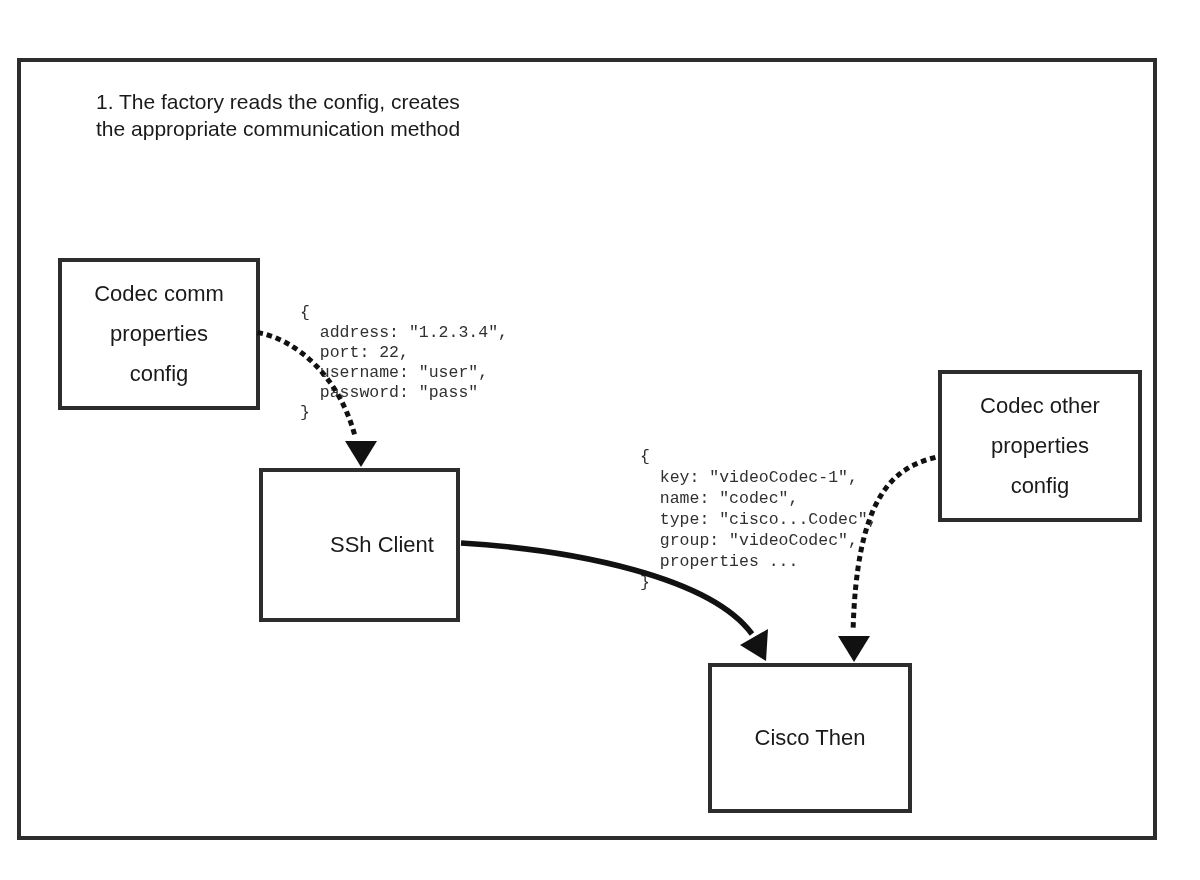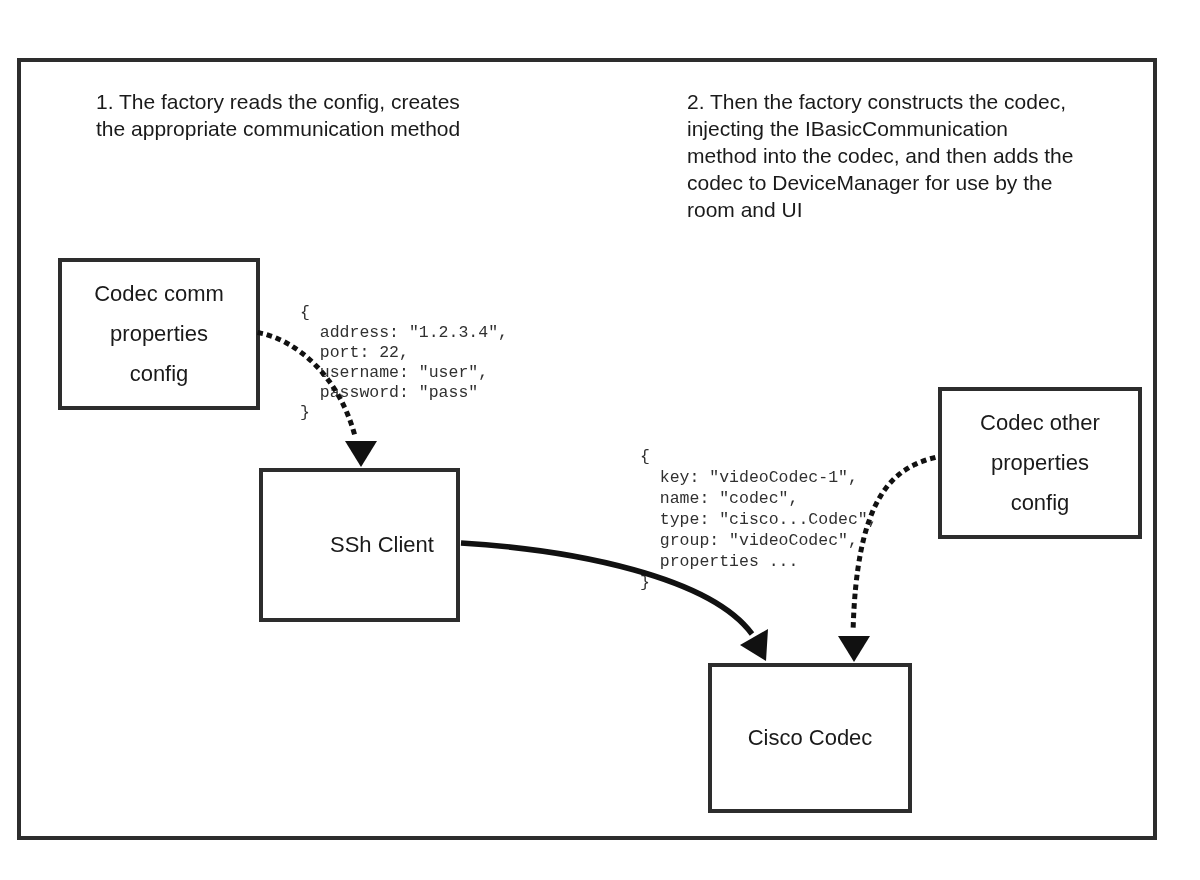--- a/index.html
+++ b/index.html
@@ -20,21 +20,21 @@
     position: absolute;
     border: 4px solid #2d2d2d; background: #ffffff;
     display: flex; align-items: center; justify-content: center;
     text-align: center;
     font-size: 22px; line-height: 40px;
     white-space: pre-line;
     z-index: 2;
   }
   .node-codec-comm  { left: 58px;  top: 258px; width: 202px; height: 152px; }
   .node-ssh-client  { left: 259px; top: 468px; width: 201px; height: 154px; padding-left: 45px; }
-  .node-codec-other { left: 938px; top: 387px; width: 204px; height: 152px; }
+  .node-codec-other { left: 938px; top: 370px; width: 204px; height: 152px; }
   .node-cisco-codec { left: 708px; top: 663px; width: 204px; height: 150px; }
   .annotation {
     position: absolute;
     font-size: 21px; line-height: 27px;
     white-space: pre-line;
     z-index: 1;
     margin-left: 32px;
   }
   .annotation-step1 { left: 64px;  top: 88px;  width: 460px; }
   .annotation-step2 { left: 655px; top: 88px;  width: 475px; }
@@ -58,25 +58,20 @@
 </head>
 <body>
 
 <div class="stage">
 
   <div class="frame"></div>
 
   <div class="annotation annotation-step1">1. The factory reads the config, creates
 the appropriate communication method</div>
 
-  <div class="annotation annotation-step2">2. Then the factory constructs the codec,
-injecting the IBasicCommunication
-method into the codec, and then adds the
-codec to DeviceManager for use by the
-room and UI</div>
 
 
   <div class="code code-comm">{
   address: "1.2.3.4",
   port: 22,
   username: "user",
   password: "pass"
 }</div>
 
   <div class="code code-codec">{
@@ -97,21 +92,21 @@
     <span>SSh Client</span>
   </div>
 
   <div class="node node-codec-other">
     <span>Codec other
 properties
 config</span>
   </div>
 
   <div class="node node-cisco-codec">
-    <span>Cisco Codec</span>
+    <span>Cisco Then</span>
   </div>
 
   <svg class="arrows" viewBox="0 0 1200 880">
 
     <g>
       <path d="M 260 333 C 295 340, 340 375, 356 440" fill="none" stroke="#111111" stroke-width="5" stroke-linecap="square" stroke-dasharray="0.5 9"></path>
       <polygon points="345,441 377,441 361,467" fill="#111111"></polygon>
     </g>
 
     <g>

